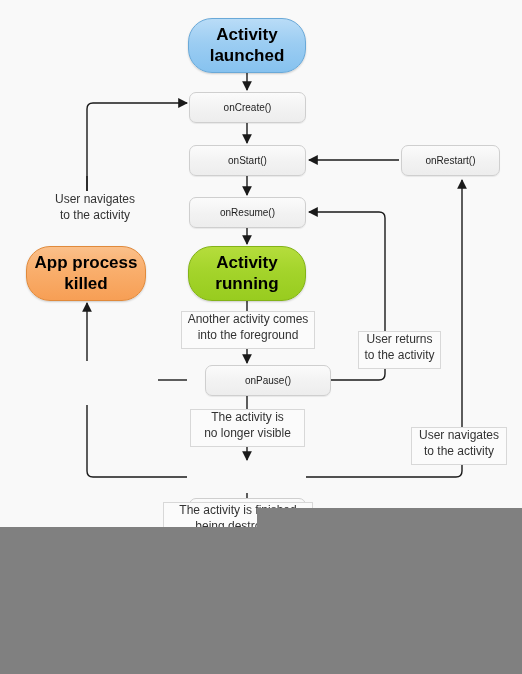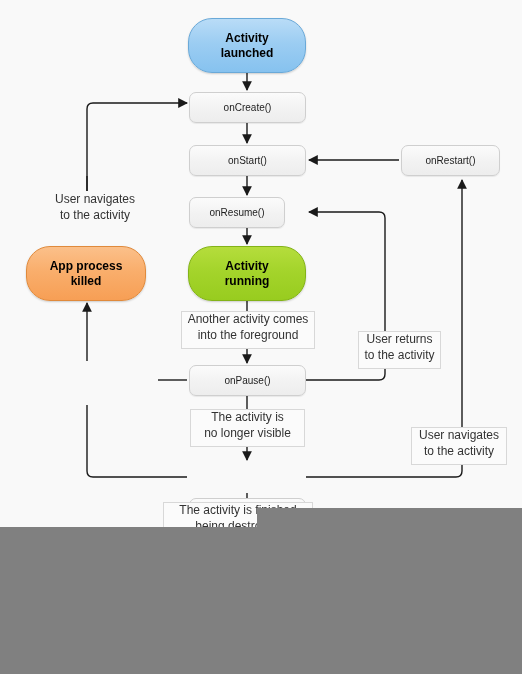--- a/index.html
+++ b/index.html
@@ -43,21 +43,21 @@
     border-radius: 7px;
     box-shadow: 0 1px 1px rgba(0,0,0,0.07);
     font-size: 10px;
     color: #1d1d1d;
   }
 
   
   .node.state {
     border-radius: 24px;
     font-weight: bold;
-    font-size: 12px;
+    font-size: 17px;
     color: #000000;
     box-shadow: 0 1px 2px rgba(0,0,0,0.18);
   }
   .node.state.blue {
     background: linear-gradient(180deg, #b9dcf7 0%, #9ccdf2 45%, #86c2ef 100%);
     border: 1px solid #6aa9d8;
   }
   .node.state.green {
     background: linear-gradient(180deg, #b5dd3c 0%, #a4d42b 45%, #98cc1f 100%);
     border: 1px solid #83b318;
@@ -150,39 +150,39 @@
   </div>
 
   <div class="node callback" style="left:189px; top:92px; width:117px; height:31px;">
     <span>onCreate()</span>
   </div>
 
   <div class="node callback" style="left:189px; top:145px; width:117px; height:31px;">
     <span>onStart()</span>
   </div>
 
-  <div class="node callback" style="left:189px; top:197px; width:96px; height:31px;">
+  <div class="node callback" style="left:189px; top:197px; width:117px; height:31px;">
     <span>onResume()</span>
   </div>
 
   <div class="node state green" style="left:188px; top:246px; width:118px; height:55px;">
     <span>
       <span>Activity</span><br>
       <span>running</span>
     </span>
   </div>
 
   <div class="node state orange" style="left:26px; top:246px; width:120px; height:55px;">
     <span>
       <span>App process</span><br>
       <span>killed</span>
     </span>
   </div>
 
-  <div class="node callback" style="left:189px; top:365px; width:117px; height:31px;">
+  <div class="node callback" style="left:205px; top:365px; width:126px; height:31px;">
     <span>onPause()</span>
   </div>
 
   <div class="node callback" style="left:189px; top:462px; width:117px; height:31px;margin-top:36px;">
     <span>onStop()</span>
   </div>
 
   <div class="node callback" style="left:401px; top:145px; width:99px; height:31px;">
     <span>onRestart()</span>
   </div>

